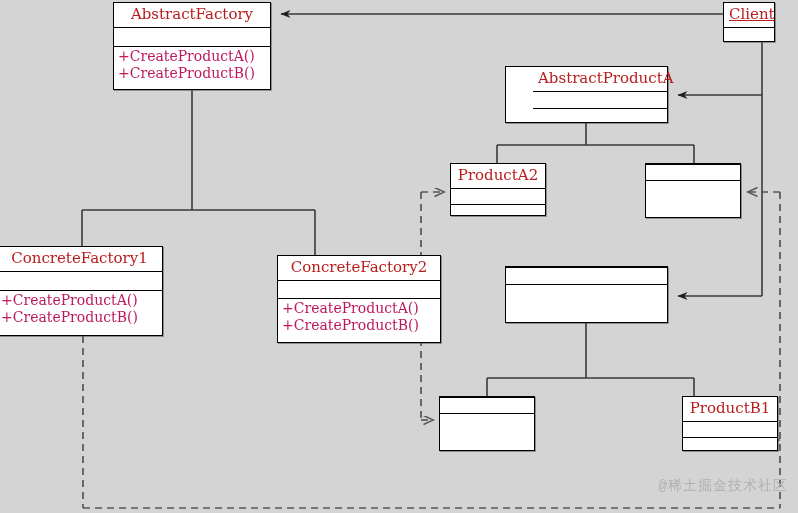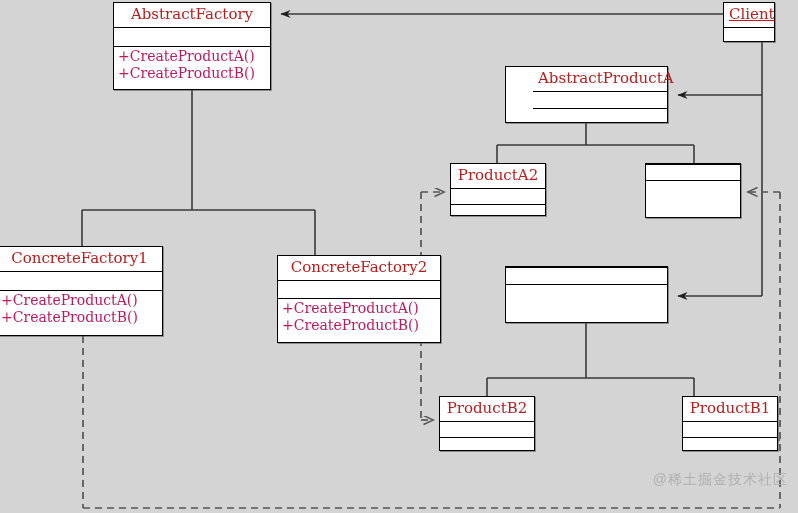--- a/index.html
+++ b/index.html
@@ -56,24 +56,24 @@
   .uml-member {
     font-size: 14px;
     line-height: 1.18;
     color: #be185d;
     white-space: nowrap;
     padding-left: 1px;
   }
   .watermark {
     position: absolute;
     right: 10px;
-    bottom: 24px;
+    bottom: 18px;
     font-size: 14px;
     color: #b0b0b0;
-    font-family: Liberation Sans, sans-serif;
+    font-family: Liberation Mono, monospace;
     letter-spacing: 1px;
     z-index: 3;
     white-space: nowrap;
     text-align: center;
   }
 </style>
 </head>
 <body>
 
 <div id="canvas">
@@ -165,21 +165,20 @@
       <div class="uml-member">+CreateProductB()</div>
     </div>
   </div>
 
   <div class="uml-class" style="left:505px; top:266px; width:163px; height:57px;">
     <div class="uml-compartment uml-sep" style="height:17px;"></div>
     <div class="uml-compartment uml-sep" style="height:16px;"></div>
   </div>
 
   <div class="uml-class" style="left:439px; top:396px; width:96px; height:55px;">
-    <div class="uml-name"><span>ProductB2</span></div>
     <div class="uml-compartment uml-sep" style="height:16px;"></div>
     <div class="uml-compartment uml-sep" style="height:15px;"></div>
   </div>
 
   <div class="uml-class" style="left:646px; top:396px; width:96px; height:55px;margin-left:36px;">
     <div class="uml-name"><span>ProductB1</span></div>
     <div class="uml-compartment uml-sep" style="height:16px;"></div>
     <div class="uml-compartment uml-sep" style="height:15px;"></div>
   </div>
 

